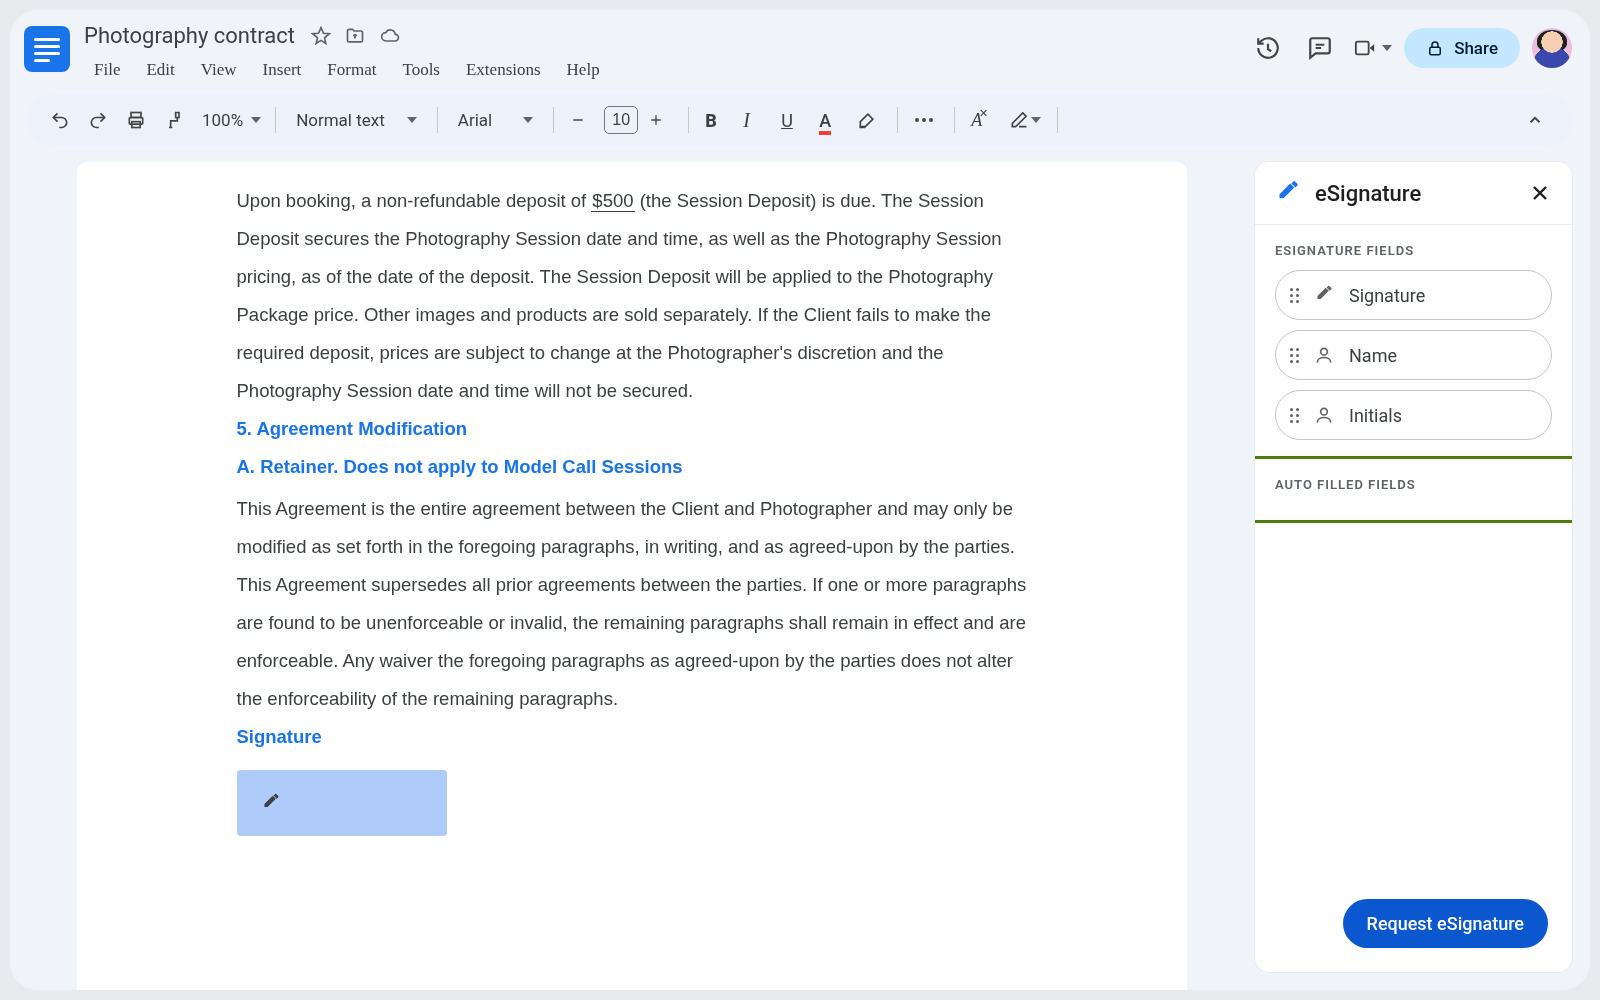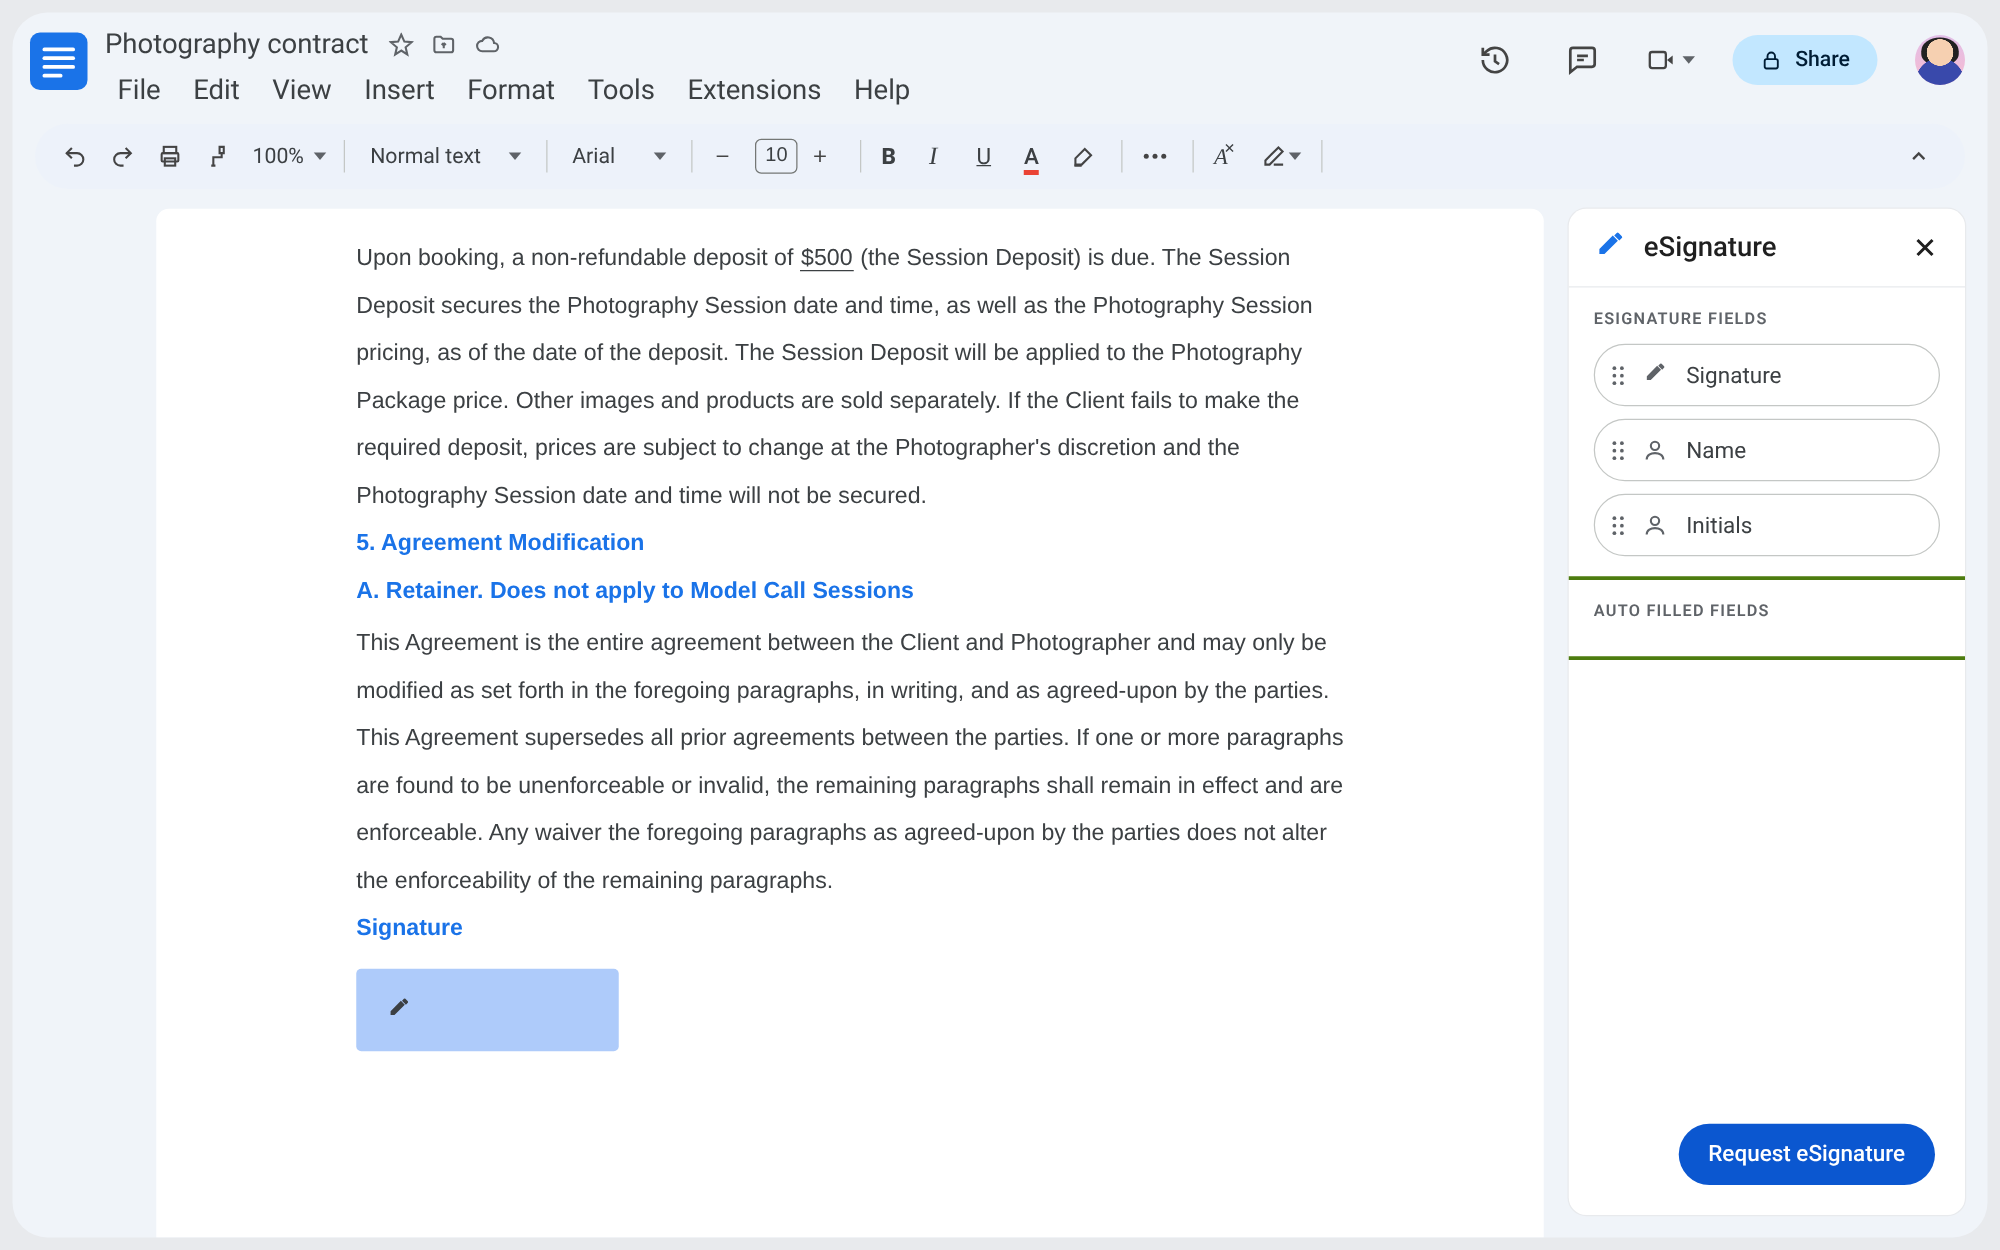--- a/index.html
+++ b/index.html
@@ -37,23 +37,23 @@
   .logo { width:46px; height:46px; margin-top:6px; margin-right:12px;
     background:var(--doc-blue); border-radius:8px; position:relative; }
   .logo::before { content:""; position:absolute; left:10px; top:12px; width:26px; height:3px; background:#fff; border-radius:2px; box-shadow:0 7px 0 #fff, 0 14px 0 #fff; }
   .logo::after { content:""; position:absolute; left:10px; top:33px; width:16px; height:3px; background:#fff; border-radius:2px; }
 
   .title-area { display:flex; flex-direction:column; flex:1; }
   .title-row { display:flex; align-items:center; gap:14px; }
   .doc-title { font-size:22px; color:var(--text); line-height:28px; padding:2px 2px; }
   .title-icons { display:flex; align-items:center; gap:14px; color:var(--muted); }
   .menu-row { display:flex; gap:2px; margin-top:4px; }
-  .menu-item { font-size:22px; color:var(--text); padding:4px 12px; border-radius:4px; cursor:pointer; }
-
-  .top-right { display:flex; align-items:flex-end; gap:30px; margin-top:8px; }
+  .menu-item { font-size:17px; color:var(--text); padding:4px 12px; border-radius:4px; cursor:pointer;font-family:Liberation Serif, serif; }
+
+  .top-right { display:flex; align-items:flex-end; gap:12px; margin-top:8px; }
   .icbtn { width:40px; height:40px; display:flex; align-items:center; justify-content:center; color:var(--text); border-radius:50%; cursor:pointer; }
   .meet { display:flex; align-items:center; gap:4px; }
   .share-btn { display:flex; align-items:center; gap:10px; background:var(--share-bg); color:#001d35; font-weight:500; font-size:17px; padding:10px 22px; border-radius:40px; cursor:pointer; }
   .avatar { width:40px; height:40px; border-radius:50%; background:linear-gradient(#e1bee7,#f8bbd0); overflow:hidden; position:relative; }
   .avatar::after { content:""; position:absolute; inset:0; background:radial-gradient(circle at 50% 35%, #f6d0b1 0 32%, transparent 33%), radial-gradient(circle at 50% 95%, #3949ab 0 45%, transparent 46%); }
   .avatar-hair { position:absolute; left:5px; top:2px; right:5px; height:22px; background:#212121; border-radius:50% 50% 40% 40%; }
 
   
   .toolbar { margin:10px 18px 0 18px; background:#edf2fa; border-radius:40px; height:52px;
     display:flex; align-items:center; padding:0 16px; gap:2px; color:var(--text); }
@@ -65,21 +65,21 @@
   .font-size-box { display:flex; align-items:center; gap:4px; }
   .fs-input { width:34px; height:28px; border:1.5px solid #747775; border-radius:5px; font-size:16px; text-align:center; background:transparent; color:var(--text); }
   .color-A { position:relative; font-weight:500; font-size:18px; }
   .color-A .bar { position:absolute; left:0; right:0; bottom:-4px; height:4px; background:#000; }
   .color-A.red .bar { background:#ea4335; }
   .pen-drop { display:flex; align-items:center; gap:2px; }
   .toolbar .chev-up { margin-left:auto; }
 
   
   .body-area { flex:1; display:flex; gap:20px; padding:16px 18px 18px 18px; overflow:hidden; }
-  .doc-wrap { flex:1; display:flex; justify-content:flex-end; }
+  .doc-wrap { flex:1; display:flex; justify-content:center; }
   .page { width:1110px; min-height:900px; background:#fff; border-radius:10px; padding:20px 160px 40px 160px; color:#3c4043; font-family:Arial, sans-serif; font-size:18.5px; line-height:38px; }
   .page p { margin:0; }
   .underline-amt { border-bottom:1.5px solid #3c4043; padding:0 1px; }
   .h-blue { color:var(--link); font-weight:700; margin-top:36px; }
   .sub-blue { color:var(--link); font-weight:700; margin-top:14px; }
   .sig-label { color:var(--link); font-weight:600; margin-top:46px; }
   .sig-box { margin-top:14px; width:210px; height:66px; background:#aecbfa; border-radius:4px; display:flex; align-items:center; justify-content:flex-start; padding-left:24px; }
 
   
   .side { width:317px; background:#fff; border-radius:14px; display:flex; flex-direction:column; position:relative; box-shadow:0 0 0 1px #e8eaed; }

